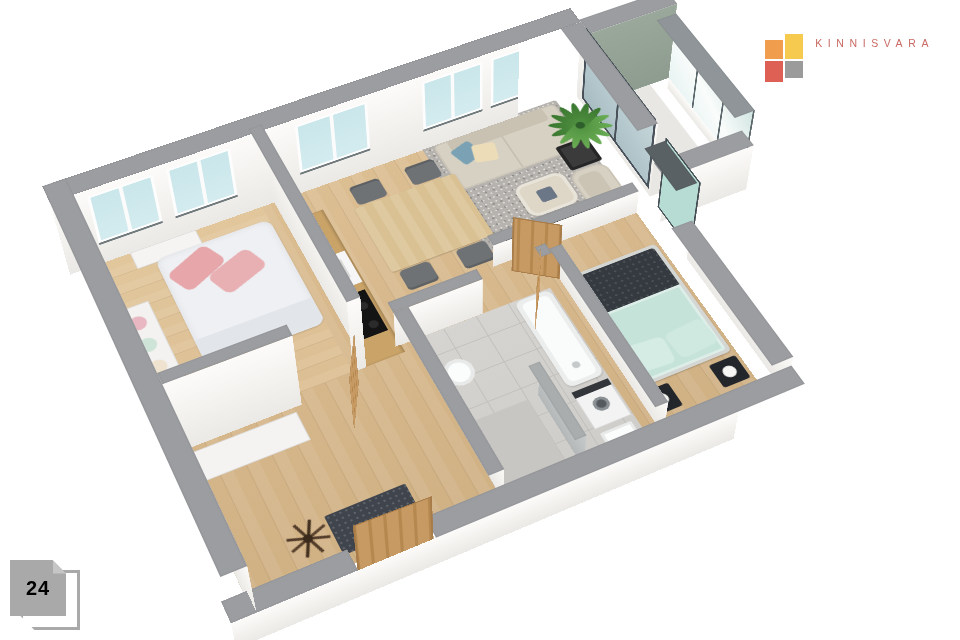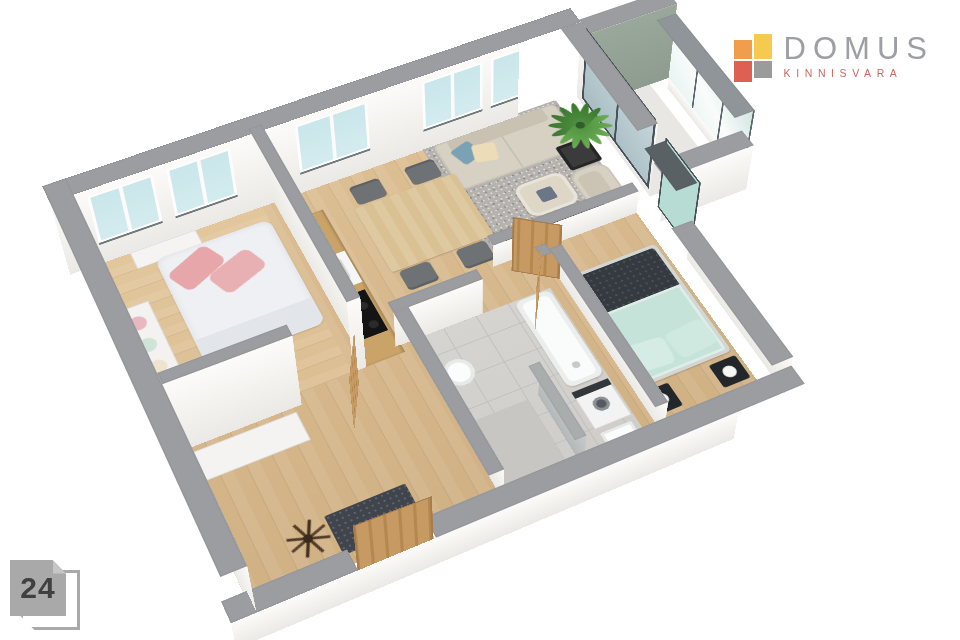--- a/index.html
+++ b/index.html
@@ -57,21 +57,21 @@
   .logo-sub{font-size:10.5px;letter-spacing:5.6px;color:var(--logo-red,#c96a63);margin-top:3px;font-weight:400;}
 
   .badge{position:absolute;left:8px;top:558px;width:72px;height:74px;}
   .badge-outline{position:absolute;left:12px;top:12px;width:54px;height:54px;border:3px solid var(--badge-gray,#a9a9a9);
        clip-path:polygon(0 0,100% 0,100% 100%,24% 100%,0 76%);}
   .badge-fill{position:absolute;left:2px;top:2px;width:56px;height:56px;background:var(--badge-gray,#a9a9a9);
        clip-path:polygon(0 0,76% 0,100% 24%,100% 100%,0 100%);
        display:flex;align-items:center;justify-content:center;}
   .badge-fold{position:absolute;left:44.5px;top:2px;width:13.5px;height:13.5px;background:#c6c6c6;
        clip-path:polygon(0 0,100% 100%,0 100%);}
-  .badge-num{color:#404040;font-size:30px;font-weight:700;letter-spacing:1px;}
+  .badge-num{color:#000000;font-size:20px;font-weight:700;letter-spacing:1px;}
 </style>
 </head>
 <body style="background: rgb(255, 255, 255);">
 
 <div class="scene">
   <div class="plan">
 
     <div class="floor wood-y" style="left:24px;top:24px;width:536px;height:438px;"></div>
     <div class="floor wood-x" style="left:24px;top:24px;width:186px;height:240px;"></div>
     <div class="floor tile" style="left:276px;top:254px;width:156px;height:208px;"></div>
@@ -258,21 +258,20 @@
 </div>
 
 <div class="logo">
   <div class="mark">
     <div style="left: 0px; top: 6px; width: 18px; height: 19px; background: rgb(240, 157, 78);"></div>
     <div style="left: 20px; top: 0px; width: 18px; height: 25px; background: rgb(246, 201, 79);"></div>
     <div style="left: 0px; top: 27px; width: 18px; height: 21px; background: rgb(222, 96, 84);"></div>
     <div style="left: 20px; top: 27px; width: 18px; height: 17px; background: rgb(155, 155, 155);"></div>
   </div>
   <div class="logo-text">
-    <div class="logo-title">DOMUS</div>
     <div class="logo-sub">KINNISVARA</div>
   </div>
 </div>
 
 <div class="badge">
   <div class="badge-outline"></div>
   <div class="badge-fill">
     <span class="badge-num">24</span>
   </div>
   <div class="badge-fold"></div>

